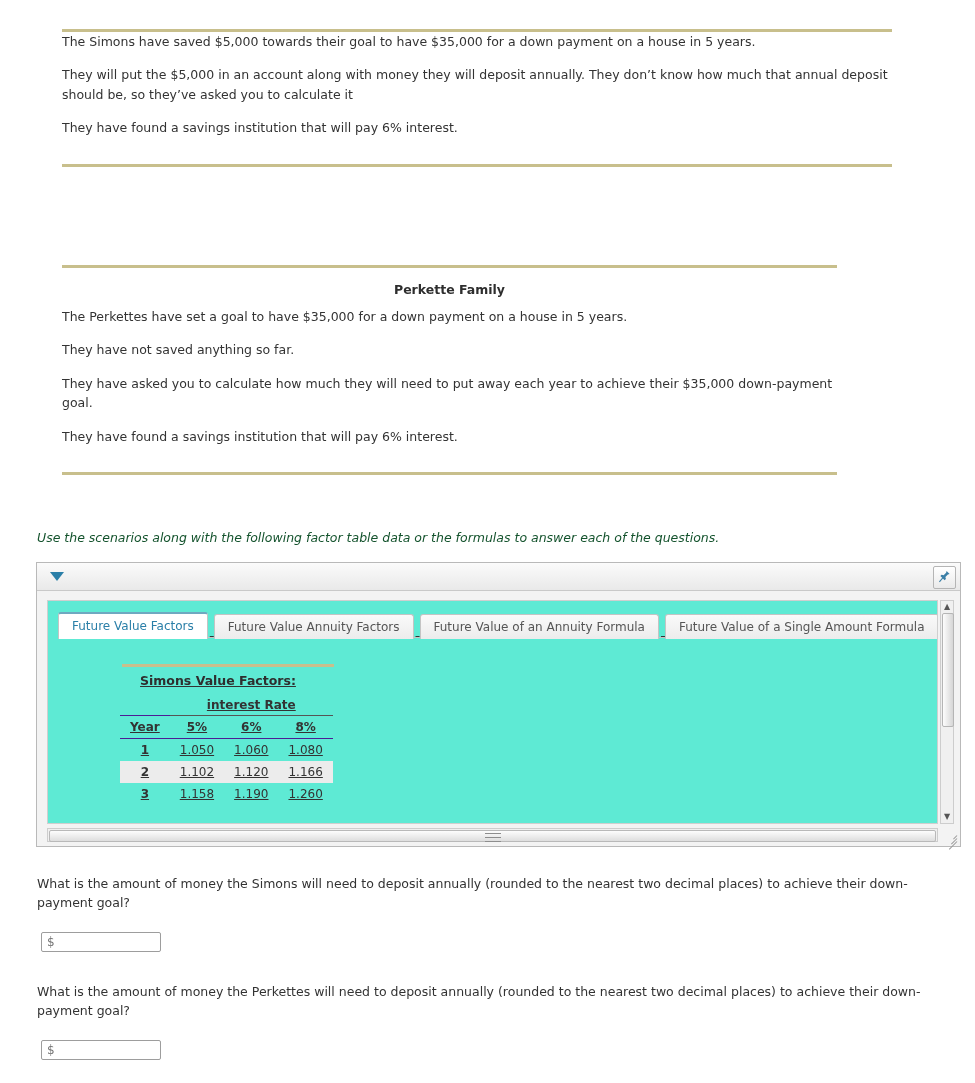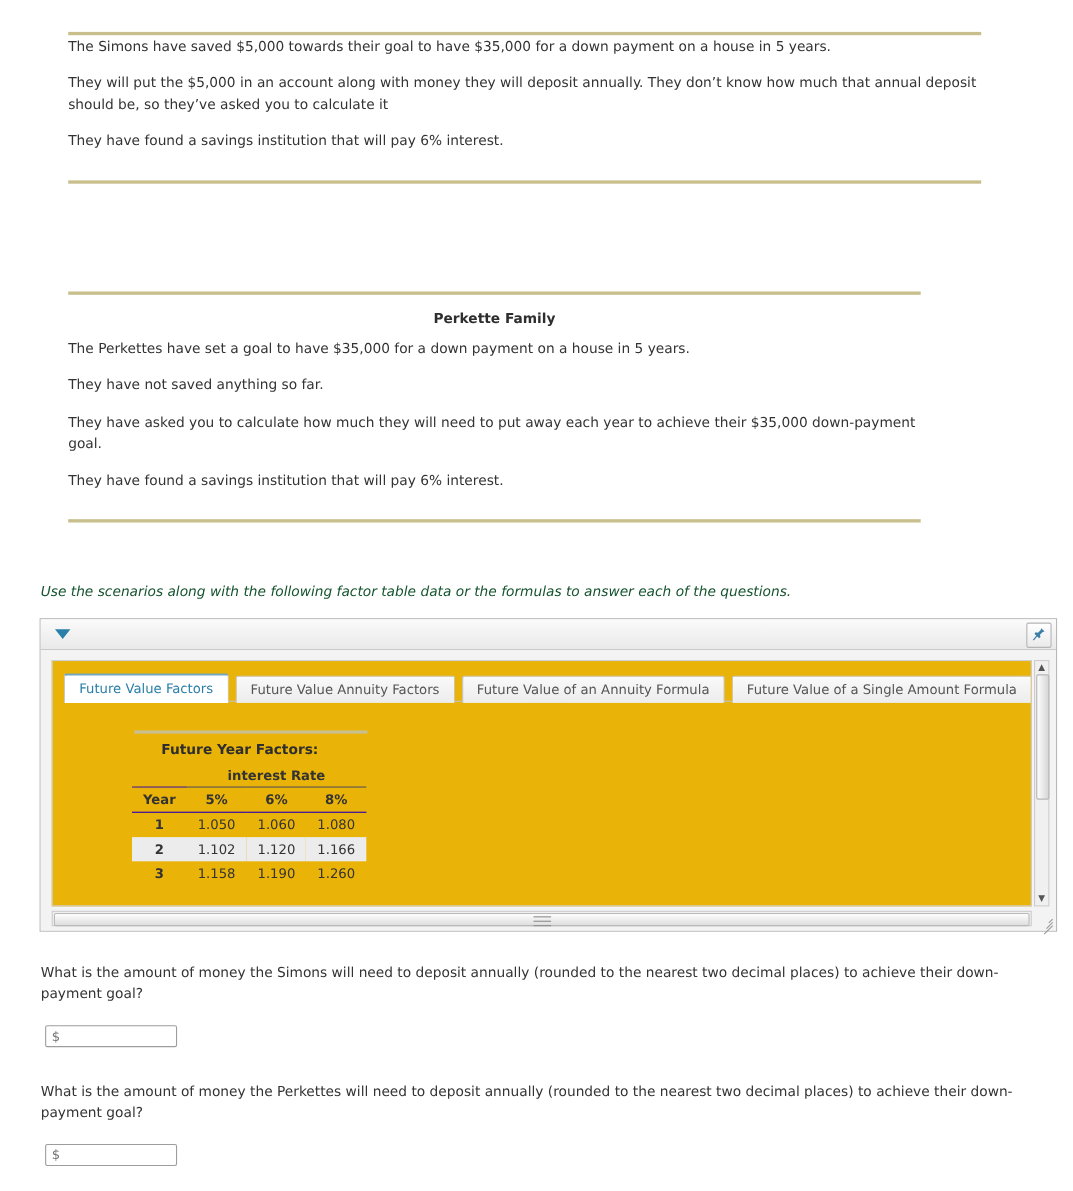--- a/index.html
+++ b/index.html
@@ -125,23 +125,24 @@
     top: 28px;
     bottom: 0;
     background: #f3f3f3;
   }
   .inner-pane {
     position: absolute;
     left: 10px;
     top: 9px;
     right: 22px;
     bottom: 22px;
-    background: #eab308;
+    background: #5eead4;
     border: 1px solid #cfcfcf;
     overflow: hidden;
+    text-decoration: underline;
   }
 
   .tabs {
     position: relative;
     height: 26px;
     margin: 10px 0 0 10px;
     border-bottom: 1px solid #c4c4c4;
     white-space: nowrap;
   }
   .tab {
@@ -373,21 +374,21 @@
 
         <div class="tabs">
           <div class="tab active">Future Value Factors</div>
           <div class="tab">Future Value Annuity Factors</div>
           <div class="tab">Future Value of an Annuity Formula</div>
           <div class="tab">Future Value of a Single Amount Formula</div>
         </div>
 
         <div class="factor-table-wrap">
           <div class="ft-topline"></div>
-          <div class="ft-title">Future Year Factors:</div>
+          <div class="ft-title">Simons Value Factors:</div>
           <table class="ft">
             <thead>
               <tr>
                 <th></th>
                 <th colspan="3" class="grouphead">interest Rate</th>
               </tr>
               <tr>
                 <th>Year</th>
                 <th>5%</th>
                 <th>6%</th>

